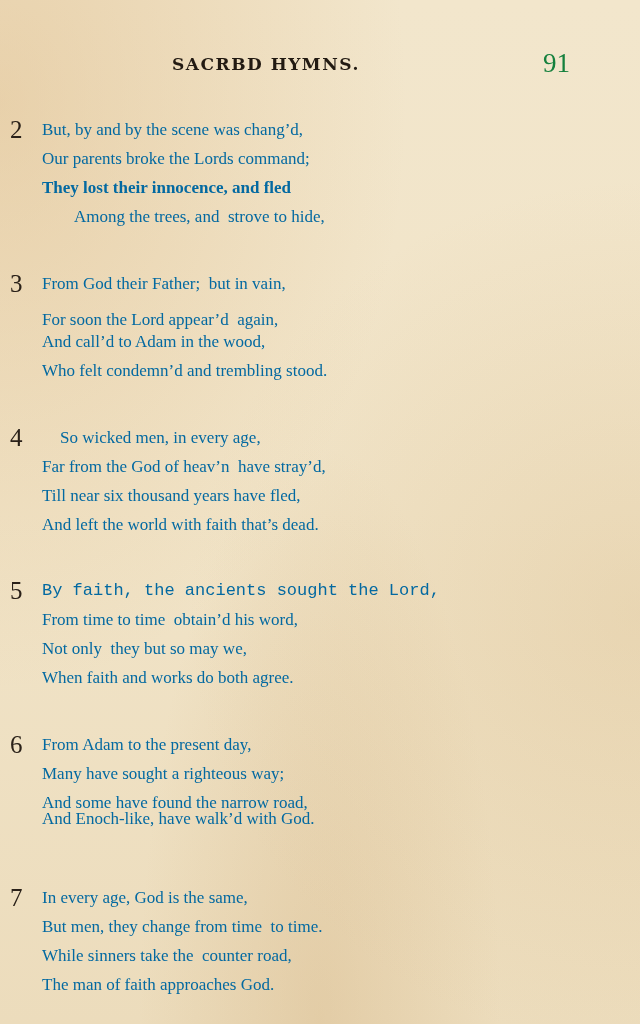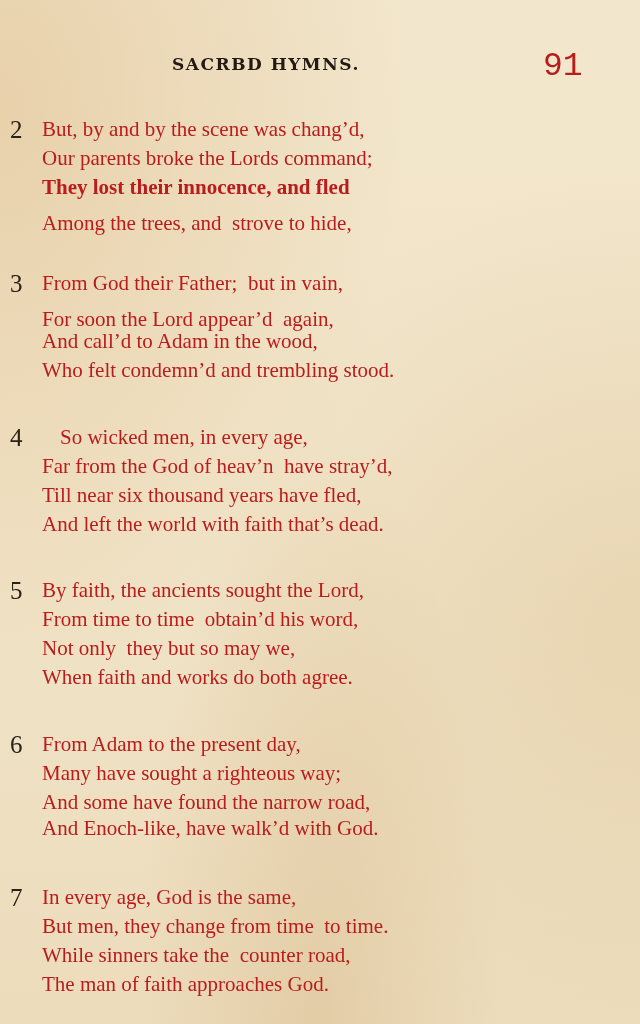--- a/index.html
+++ b/index.html
@@ -41,96 +41,96 @@
     font-family: "DejaVu Serif", serif;
     font-weight: bold;
     font-size: 17px;
     letter-spacing: 1.5px;
     color: #221a12;
   }
   .page-number {
     position: absolute;
     left: 543px;
     top: 0px;
-    font-family: Liberation Mono, monospace;
-    font-size: 33px;
-    color: #b91c1c;
+    font-family: Liberation Serif, serif;
+    font-size: 27px;
+    color: #15803d;
   }
   .stanza {
     position: absolute;
     left: 0;
     width: 640px;
   }
   .stanza-number {
     position: absolute;
     left: 10px;
     top: 0;
     font-family: "Liberation Serif", serif;
     font-size: 25px;
     line-height: 29px;
     color: #2a2119;
   }
   .line {
     position: absolute;
     left: 42px;
     font-family: "Liberation Serif", serif;
-    font-size: 21px;
+    font-size: 17px;
     line-height: 29px;
     white-space: pre;
-    color: #b91c1c;
+    color: #0369a1;
   }
 </style>
 </head>
 <body>
 
 <div class="page">
 
   <div class="running-head">
     <span class="running-title">SACRBD HYMNS.</span>
     <span class="page-number">91</span>
   </div>
 
   <div class="stanza" style="top:115px;">
     <span class="stanza-number">2</span>
     <span class="line" style="top:0px;">But, by and by the scene was chang’d,</span>
     <span class="line" style="top:29px;">Our parents broke the Lords command;</span>
     <span class="line" style="top:58px;font-weight:bold;">They lost their innocence, and fled</span>
-    <span class="line" style="top:94px;">Among the trees, and  strove to hide,</span>
+    <span class="line" style="top:87px;margin-left:32px;">Among the trees, and  strove to hide,</span>
   </div>
 
   <div class="stanza" style="top:269px;">
     <span class="stanza-number">3</span>
     <span class="line" style="top:0px;">From God their Father;  but in vain,</span>
     <span class="line" style="top:29px;margin-top:7px;">For soon the Lord appear’d  again,</span>
     <span class="line" style="top:58px;">And call’d to Adam in the wood,</span>
     <span class="line" style="top:87px;">Who felt condemn’d and trembling stood.</span>
   </div>
 
   <div class="stanza" style="top:423px;">
     <span class="stanza-number">4</span>
     <span class="line" style="top:0px;margin-left:18px;">So wicked men, in every age,</span>
     <span class="line" style="top:29px;">Far from the God of heav’n  have stray’d,</span>
     <span class="line" style="top:58px;">Till near six thousand years have fled,</span>
     <span class="line" style="top:87px;">And left the world with faith that’s dead.</span>
   </div>
 
   <div class="stanza" style="top:576px;">
     <span class="stanza-number">5</span>
-    <span class="line" style="top:0px;">By faith, the ancients sought the Lord,</span>
+    <span class="line" style="top:0px;font-family:Liberation Mono, monospace;">By faith, the ancients sought the Lord,</span>
     <span class="line" style="top:29px;">From time to time  obtain’d his word,</span>
     <span class="line" style="top:58px;">Not only  they but so may we,</span>
     <span class="line" style="top:87px;text-align:right;">When faith and works do both agree.</span>
   </div>
 
   <div class="stanza" style="top:730px;">
     <span class="stanza-number">6</span>
     <span class="line" style="top:0px;">From Adam to the present day,</span>
     <span class="line" style="top:29px;">Many have sought a righteous way;</span>
     <span class="line" style="top:58px;">And some have found the narrow road,</span>
-    <span class="line" style="top:84px;">And Enoch-like, have walk’d with God.</span>
+    <span class="line" style="top:74px;">And Enoch-like, have walk’d with God.</span>
   </div>
 
   <div class="stanza" style="top:883px;">
     <span class="stanza-number">7</span>
     <span class="line" style="top:0px;">In every age, God is the same,</span>
     <span class="line" style="top:29px;">But men, they change from time  to time.</span>
     <span class="line" style="top:58px;">While sinners take the  counter road,</span>
     <span class="line" style="top:87px;">The man of faith approaches God.</span>
   </div>
 

